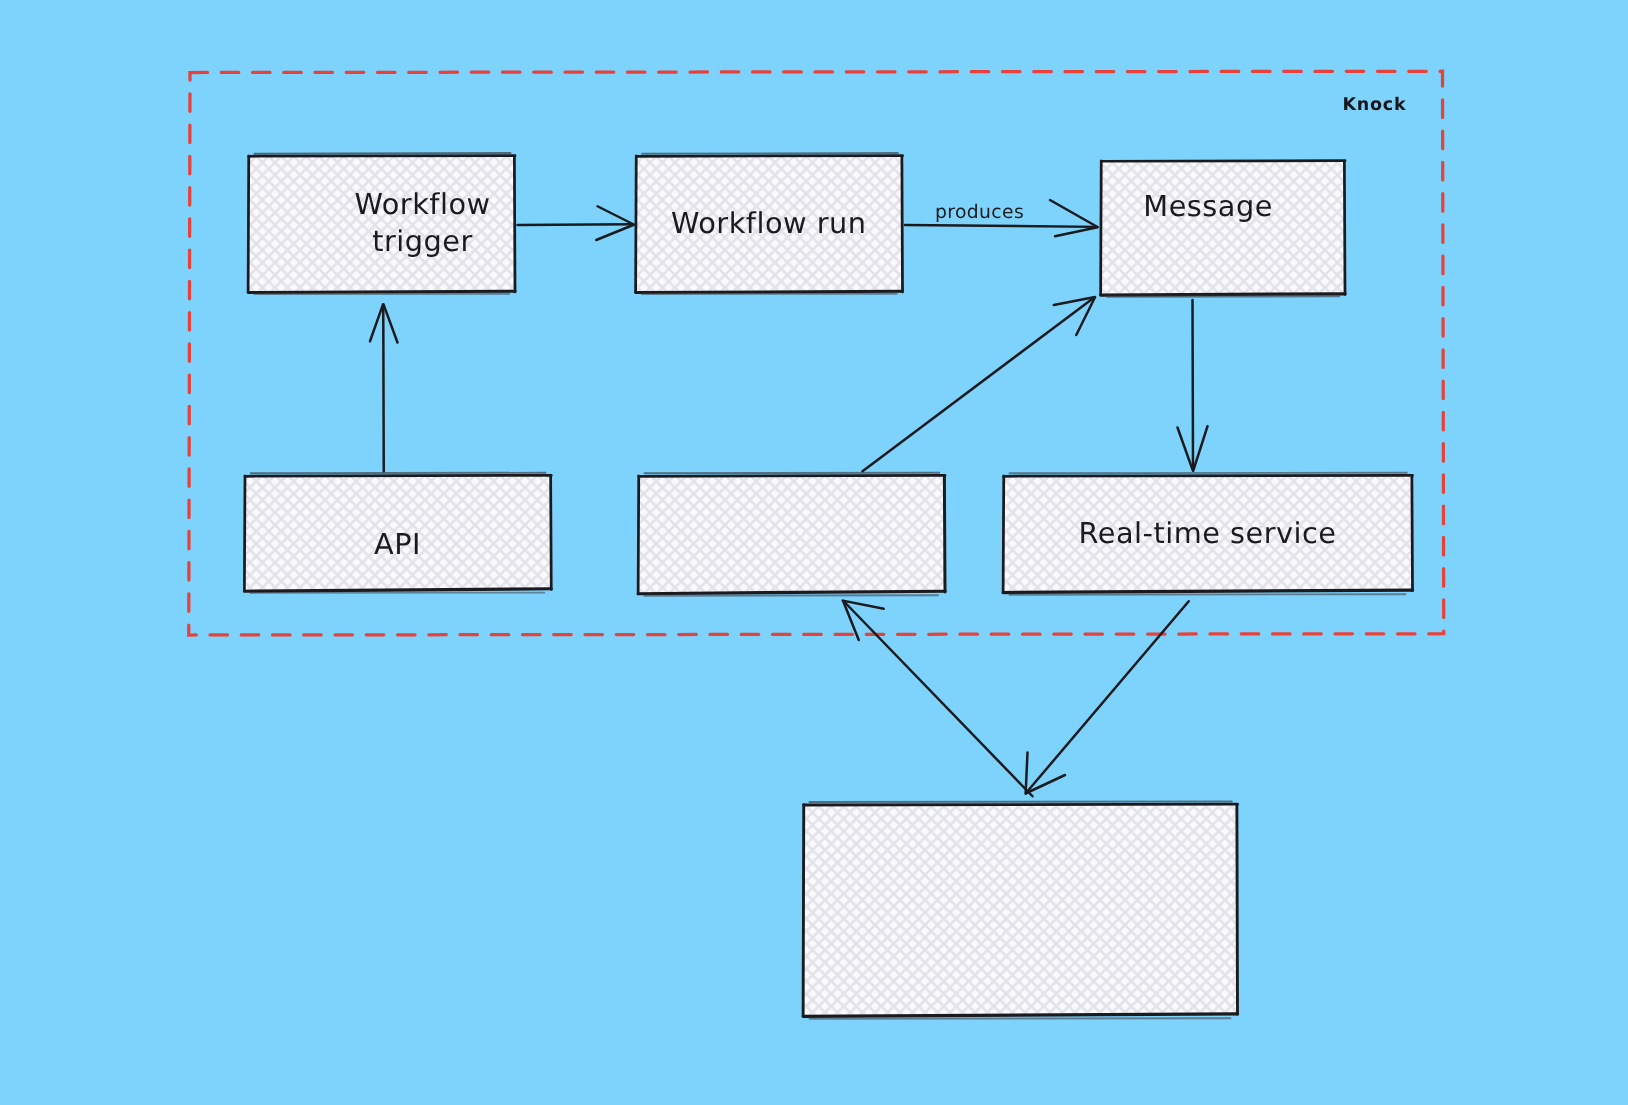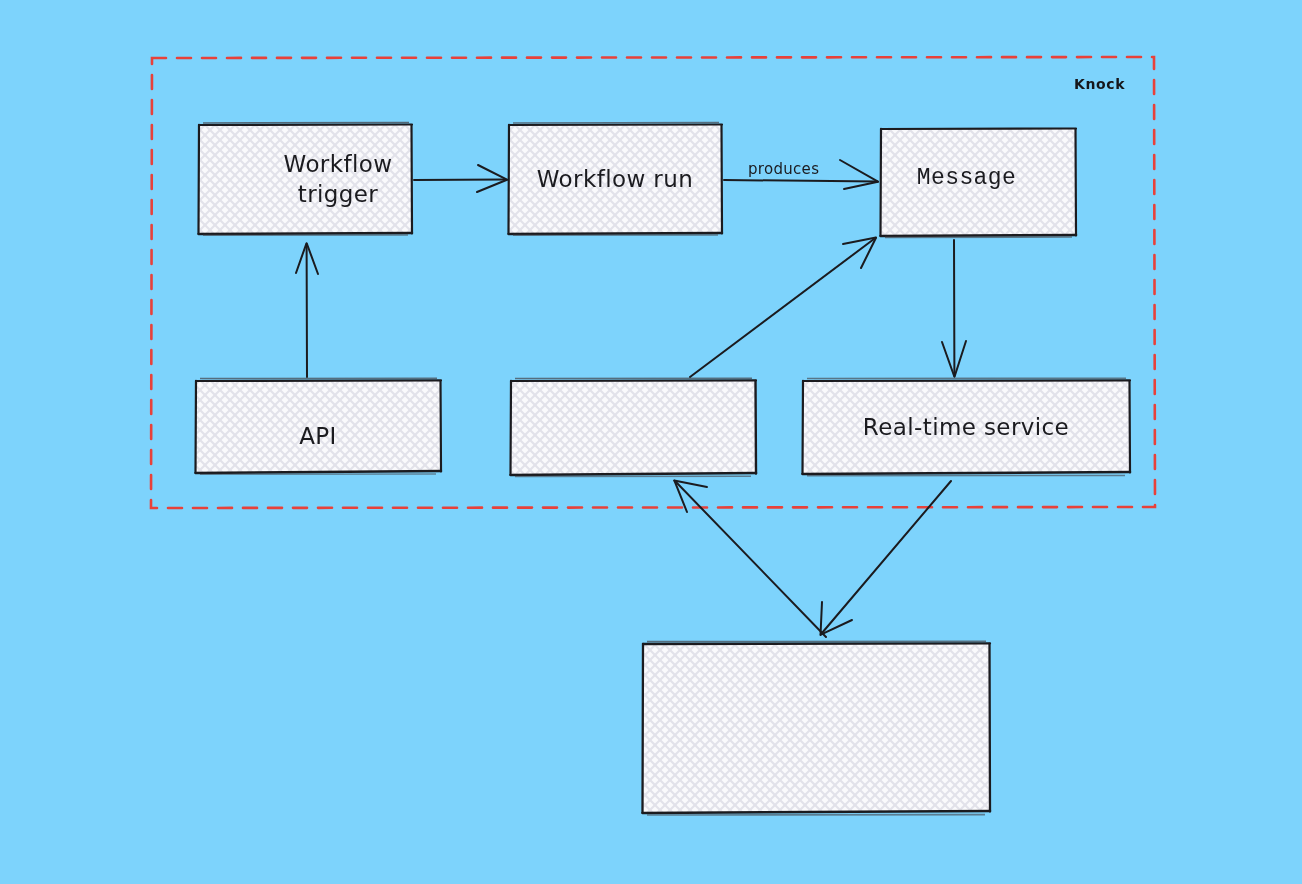--- a/index.html
+++ b/index.html
@@ -184,21 +184,21 @@
     </g>
   </svg>
 
   <div class="group-label" style="left:1074px; top:76px;">Knock</div>
 
   <div class="node-label" style="left:198px; top:124px; width:214px; height:110px;padding-left:33px;">Workflow
 trigger</div>
 
   <div class="node-label" style="left:508px; top:124px; width:214px; height:110px;">Workflow run</div>
 
-  <div class="node-label" style="left:880px; top:124px; width:173px; height:108px;font-family:Liberation Mono, monospace;">Message</div>
+  <div class="node-label" style="left:880px; top:112px; width:173px; height:108px;">Message</div>
 
   <div class="node-label" style="left:195px; top:389px; width:246px; height:94px;">API</div>
 
 
   <div class="node-label" style="left:802px; top:380px; width:328px; height:94px;">Real-time service</div>
 
 
   <div class="edge-label" style="left:748px; top:140px;margin-top:20px;">produces</div>
 
 </div>

